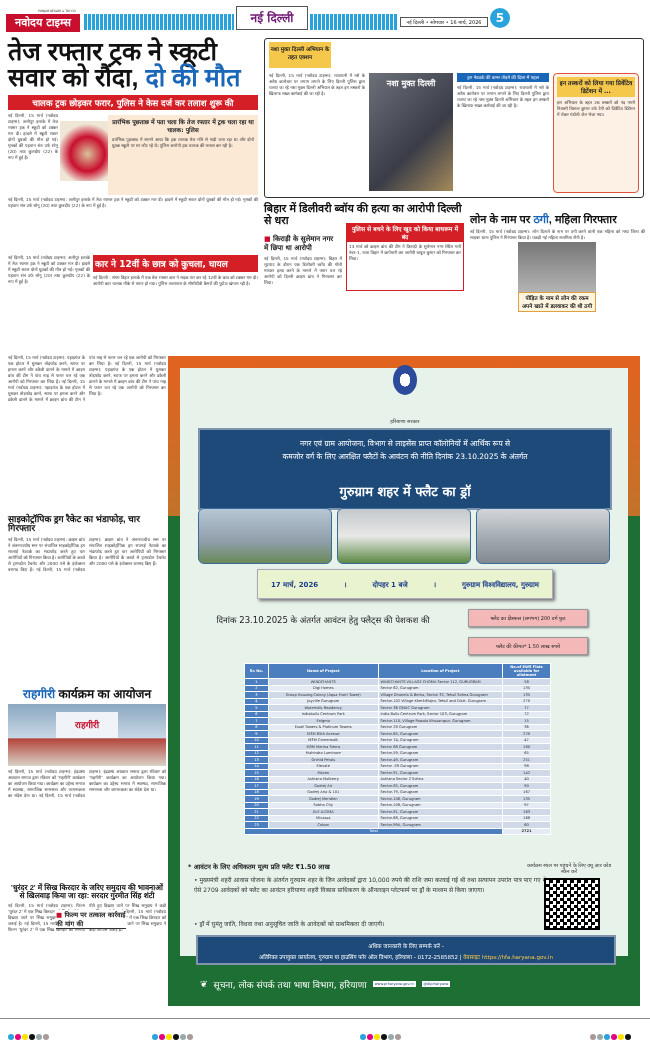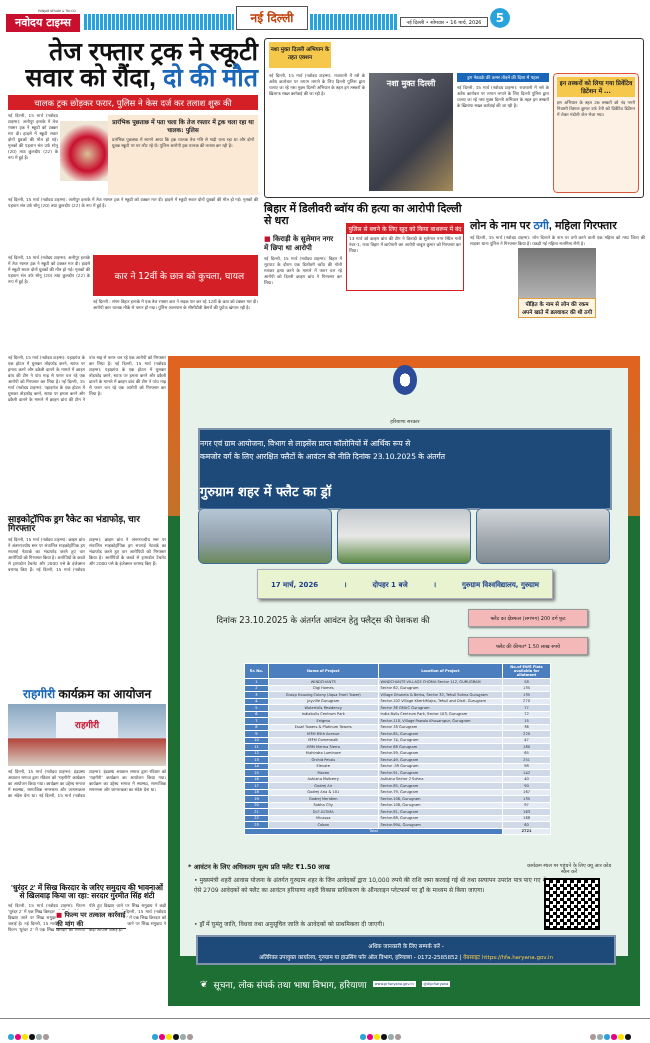--- a/index.html
+++ b/index.html
@@ -2,31 +2,31 @@
 <html><head>
 <meta charset="utf-8">
 <style>
 *{box-sizing:border-box;margin:0;padding:0}
 body{width:650px;height:1043px;background:#fff;font-family:"DejaVu Sans",sans-serif;color:#222;position:relative;overflow:hidden}
 .abs{position:absolute}
 .mast{left:0;top:0;width:650px;height:32px}
 .logo{left:6px;top:14px;width:74px;height:18px;background:#c8102e;color:#fff;font-weight:bold;font-size:11px;line-height:18px;text-align:center}
 .logo-small{left:38px;top:9px;font-size:3px;color:#333}
 .stripes{top:14px;height:16px;background:repeating-linear-gradient(90deg,#29a3dc 0 3px,#fff 3px 4px)}
-.city{left:236px;top:6px;width:72px;height:24px;border:1px solid #555;background:#fff;color:#c2410c;font-weight:bold;font-size:12px;text-align:center;line-height:22px}
+.city{left:236px;top:6px;width:72px;height:24px;border:1px solid #555;background:#fff;color:#701a75;font-weight:bold;font-size:12px;text-align:center;line-height:22px}
 .datebox{left:400px;top:17px;width:88px;height:10px;border:1px solid #555;font-size:5px;line-height:9px;text-align:center;background:#fff}
 .pagenum{left:490px;top:8px;width:20px;height:20px;border-radius:50%;background:#29a3dc;color:#fff;font-weight:bold;font-size:12px;text-align:center;line-height:20px}
 .h1{font-family:"Liberation Sans",sans-serif;font-weight:bold;color:#111;line-height:1.05}.blue{color:#1a66b8}
 .txt{font-size:4.2px;line-height:6px;color:#333;text-align:justify}
-.redband{background:#d51f26;color:#fff;font-weight:normal}
+.redband{background:#d51f26;color:#fff;font-weight:bold}
 .box{border:1.5px solid #333;border-radius:3px}
 .img{background:linear-gradient(135deg,#6d6f79,#3a3d48 60%,#a58a5a)}
 .ad{left:168px;top:356px;width:472px;height:650px;background:#1e6f34}
 .adinner{left:180px;top:368px;width:448px;height:588px;background:#e6f2ea}
-.adhead{left:198px;top:428px;width:414px;height:82px;background:#1d4a79;border:2px solid #7f93ad;color:#fff;}
+.adhead{left:198px;top:428px;width:414px;height:82px;background:#1d4a79;border:2px solid #7f93ad;color:#fff;text-align:center}
 .tbl{border-collapse:collapse;font-size:3.6px}
 .tbl th{background:#4a7ebf;color:#fff;padding:1px;font-weight:bold;border:.5px solid #fff}
 .tbl td{padding:.5px 2px;border:.5px solid #fff;color:#333;height:6.5px}
 .tbl td.sr{background:#4a7ebf;color:#fff;text-align:center}
 .tbl tr:nth-child(odd) td:not(.sr){background:#cfd9e8}
 .tbl tr:nth-child(even) td:not(.sr){background:#e4ebf4}
 .pill{background:#f4b8b8;border:1px solid #999;font-size:5px;text-align:center;color:#222;box-shadow:1px 1px 2px #777}
 .dots span{display:inline-block;width:6px;height:6px;border-radius:50%;margin-right:1px}
 </style>
 </head>
@@ -36,38 +36,38 @@
   <div class="abs logo-small">PUNJAB KESARI &amp; TOI CO.</div>
   <div class="abs logo">नवोदय टाइम्स</div>
   <div class="abs stripes" style="left:84px;width:150px"></div>
   <div class="abs stripes" style="left:310px;width:88px"></div>
   <div class="abs city">नई दिल्ली</div>
   <div class="abs datebox">नई दिल्ली • सोमवार • 16 मार्च, 2026</div>
   <div class="abs pagenum">5</div>
 </div>
 
 <div class="abs" style="left:8px;top:38px;width:250px">
-  <div class="h1" style="font-size:25px;text-align:right">
+  <div class="h1" style="font-size:25px;text-align:left">
     <div>तेज रफ्तार ट्रक ने स्कूटी</div>
     <div><span>सवार को रौंदा,</span> <span class="blue">दो की मौत</span></div>
   </div>
   <div class="redband" style="margin-top:4px;font-size:8.5px;padding:2px 3px;text-align:center">चालक ट्रक छोड़कर फरार, पुलिस ने केस दर्ज कर तलाश शुरू की</div>
   <div style="position:relative;height:125px;margin-top:3px">
     <div class="txt abs" style="left:0;top:0;width:50px">नई दिल्ली, 15 मार्च (नवोदय टाइम्स): अलीपुर इलाके में तेज रफ्तार ट्रक ने स्कूटी को टक्कर मार दी। हादसे में स्कूटी सवार दोनों युवकों की मौत हो गई। मृतकों की पहचान संत उर्फ सोनू (20) तथा कुलदीप (22) के रूप में हुई है।</div>
     <div class="abs" style="left:52px;top:8px;width:55px;height:60px;background:radial-gradient(circle at 50% 55%,#d9c29a,#c8102e 40%,#efe6d6 70%)"></div>
     <div class="abs" style="left:100px;top:2px;width:150px;height:80px;background:#fbe9d6">
       <div style="font-size:6px;font-weight:bold;padding:3px;text-align:center;color:#222">प्रारंभिक पूछताछ में पता चला कि तेज रफ्तार में ट्रक चला रहा था चालक: पुलिस</div>
       <div class="txt" style="padding:0 4px">प्रारंभिक पूछताछ में सामने आया कि ट्रक चालक तेज गति से गाड़ी चला रहा था और दोनों युवक स्कूटी पर घर लौट रहे थे। पुलिस आरोपी ट्रक चालक की तलाश कर रही है।</div>
     </div>
     <div class="txt abs" style="left:0;top:84px;width:250px">नई दिल्ली, 15 मार्च (नवोदय टाइम्स): अलीपुर इलाके में तेज रफ्तार ट्रक ने स्कूटी को टक्कर मार दी। हादसे में स्कूटी सवार दोनों युवकों की मौत हो गई। मृतकों की पहचान संत उर्फ सोनू (20) तथा कुलदीप (22) के रूप में हुई है।</div>
   </div>
 </div>
 
 <div class="abs" style="left:93px;top:255px;width:165px">
-  <div class="redband" style="font-size:9px;padding:14px;text-align:right">कार ने 12वीं के छात्र को कुचला, घायल</div>
+  <div class="redband" style="font-size:9px;padding:2px;text-align:left">कार ने 12वीं के छात्र को कुचला, घायल</div>
   <div class="txt" style="margin-top:3px">नई दिल्ली : संगम विहार इलाके में एक तेज रफ्तार कार ने सड़क पार कर रहे 12वीं के छात्र को टक्कर मार दी। आरोपी कार चालक मौके से फरार हो गया। पुलिस आसपास के सीसीटीवी कैमरों की फुटेज खंगाल रही है।</div>
 </div>
 <div class="txt abs" style="left:8px;top:255px;width:82px">नई दिल्ली, 15 मार्च (नवोदय टाइम्स): अलीपुर इलाके में तेज रफ्तार ट्रक ने स्कूटी को टक्कर मार दी। हादसे में स्कूटी सवार दोनों युवकों की मौत हो गई। मृतकों की पहचान संत उर्फ सोनू (20) तथा कुलदीप (22) के रूप में हुई है।</div>
 
 <div class="abs box" style="left:264px;top:38px;width:380px;height:160px">
   <div class="abs" style="left:4px;top:3px;width:62px;height:26px;background:#f5c84c;font-size:5.5px;font-weight:bold;text-align:center;padding-top:3px">नशा मुक्त दिल्ली अभियान के तहत एक्शन</div>
   <div class="txt abs" style="left:4px;top:34px;width:96px">नई दिल्ली, 15 मार्च (नवोदय टाइम्स): राजधानी में नशे के अवैध कारोबार पर लगाम लगाने के लिए दिल्ली पुलिस द्वारा चलाए जा रहे नशा मुक्त दिल्ली अभियान के तहत ड्रग तस्करों के खिलाफ सख्त कार्रवाई की जा रही है।</div>
   <div class="abs img" style="left:104px;top:34px;width:84px;height:118px">
     <div style="color:#fff;font-weight:bold;font-size:8px;text-align:center;padding-top:4px">नशा मुक्त दिल्ली</div>
   </div>
@@ -82,21 +82,21 @@
 <div class="abs" style="left:264px;top:203px;width:200px">
   <div class="h1" style="font-size:11px">बिहार में डिलीवरी ब्वॉय की हत्या का आरोपी दिल्ली से धरा</div>
   <div style="font-size:7px;font-weight:bold;margin-top:8px;width:75px"><span style="color:#c8102e">■</span> <span>किराड़ी के सुलेमान नगर में छिपा था आरोपी</span></div>
   <div class="abs" style="left:82px;top:20px;width:118px;height:68px;border:1px solid #d51f26">
     <div class="redband" style="font-size:6px;text-align:center;padding:1px">पुलिस से बचने के लिए खुद को किया बाथरूम में बंद</div>
     <div class="txt" style="padding:2px">13 मार्च को क्राइम ब्रांच की टीम ने किराड़ी के सुलेमान नगर स्थित गली नंबर-1, राजा विहार में छापेमारी कर आरोपी बाबुल कुमार को गिरफ्तार कर लिया।</div>
   </div>
   <div class="txt" style="width:78px;margin-top:4px">नई दिल्ली, 15 मार्च (नवोदय टाइम्स): बिहार में लूटपाट के दौरान एक डिलीवरी ब्वॉय की गोली मारकर हत्या करने के मामले में फरार चल रहे आरोपी को दिल्ली क्राइम ब्रांच ने गिरफ्तार कर लिया।</div>
 </div>
 
-<div class="abs" style="left:470px;top:220px;width:175px">
+<div class="abs" style="left:470px;top:214px;width:175px">
   <div class="h1" style="font-size:11px"><span>लोन के नाम पर</span> <span class="blue">ठगी</span><span>, महिला गिरफ्तार</span></div>
   <div class="txt" style="margin-top:3px">नई दिल्ली, 15 मार्च (नवोदय टाइम्स): लोन दिलाने के नाम पर ठगी करने वाली एक महिला को मध्य जिला की साइबर थाना पुलिस ने गिरफ्तार किया है। पकड़ी गई महिला सलमिता सैनी है।</div>
   <div class="abs" style="left:48px;top:28px;width:78px;height:70px;background:linear-gradient(#777,#ccc)">
     <div style="position:absolute;bottom:0;left:0;right:0;background:#fff4e0;border:1px solid #e0a040;font-size:5.5px;font-weight:bold;text-align:center;padding:1px">पीड़ित के नाम से लोन की रकम अपने खाते में डलवाकर की थी ठगी</div>
   </div>
 </div>
 
 <div class="abs" style="left:8px;top:352px;width:158px">
   <div class="txt" style="margin-top:3px;column-count:2;column-gap:4px;height:138px;overflow:hidden"><span>नई दिल्ली, 15 मार्च (नवोदय टाइम्स): पहाड़गंज के एक होटल में घुसकर तोड़फोड़ करने, स्टाफ पर हमला करने और डकैती डालने के मामले में क्राइम ब्रांच की टीम ने पांच माह से फरार चल रहे एक आरोपी को गिरफ्तार कर लिया है।</span> <span>नई दिल्ली, 15 मार्च (नवोदय टाइम्स): पहाड़गंज के एक होटल में घुसकर तोड़फोड़ करने, स्टाफ पर हमला करने और डकैती डालने के मामले में क्राइम ब्रांच की टीम ने पांच माह से फरार चल रहे एक आरोपी को गिरफ्तार कर लिया है।</span> <span>नई दिल्ली, 15 मार्च (नवोदय टाइम्स): पहाड़गंज के एक होटल में घुसकर तोड़फोड़ करने, स्टाफ पर हमला करने और डकैती डालने के मामले में क्राइम ब्रांच की टीम ने पांच माह से फरार चल रहे एक आरोपी को गिरफ्तार कर लिया है।</span></div>
 </div>

